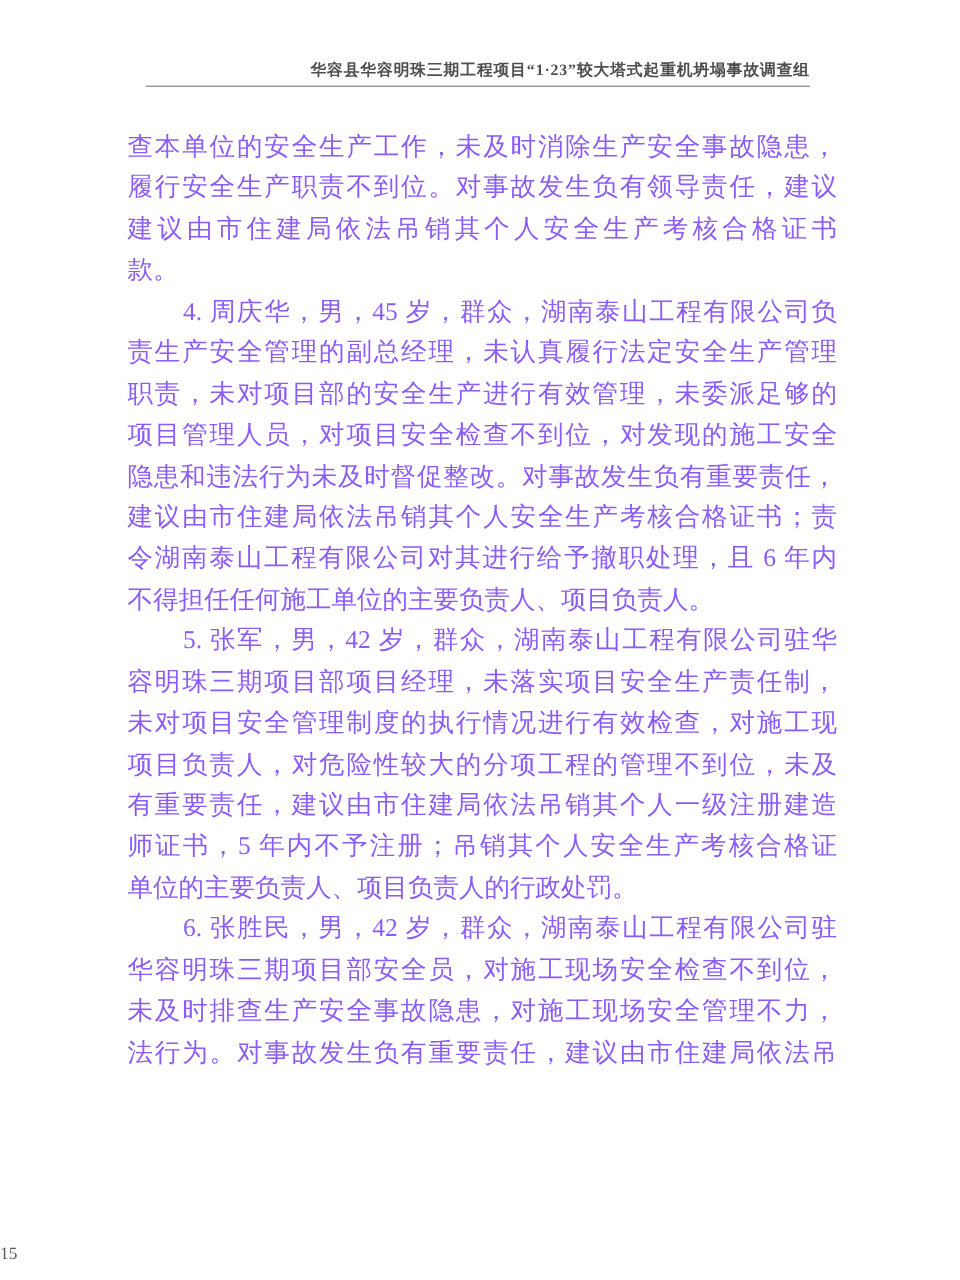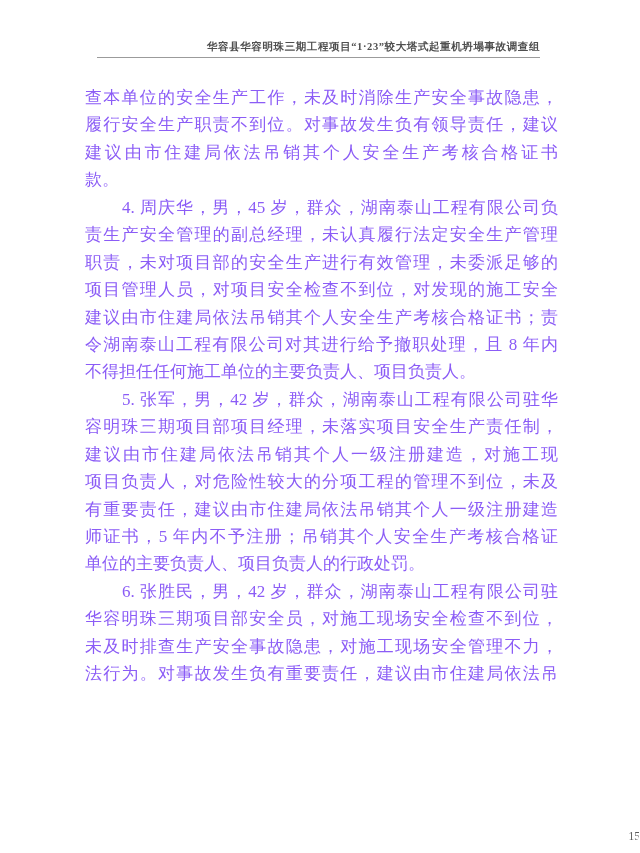--- a/index.html
+++ b/index.html
@@ -45,21 +45,21 @@
   }
   .ln.end{
     text-align-last:left;
   }
   .ln.indent{
     text-indent:37px;
   }
   .pagenum{
     position:absolute;
     left:0;right:0;top:830px;
-    text-align:right;
+    text-align:left;
     font-size:11.5px;
     color:#5a5a5a;
   }
 </style>
 </head>
 <body>
 
 <div class="page">
 
   <div class="header">
@@ -69,26 +69,27 @@
 
   <div class="content">
     <div class="ln">查本单位的安全生产工作，未及时消除生产安全事故隐患，</div>
     <div class="ln">履行安全生产职责不到位。对事故发生负有领导责任，建议</div>
     <div class="ln">建议由市住建局依法吊销其个人安全生产考核合格证书</div>
     <div class="ln end">款。</div>
     <div class="ln indent">4. 周庆华，男，45 岁，群众，湖南泰山工程有限公司负</div>
     <div class="ln">责生产安全管理的副总经理，未认真履行法定安全生产管理</div>
     <div class="ln">职责，未对项目部的安全生产进行有效管理，未委派足够的</div>
     <div class="ln">项目管理人员，对项目安全检查不到位，对发现的施工安全</div>
+    <div class="ln">隐患和违法行为未及时督促整改。对事故发生负有重要责任，</div>
     <div class="ln">建议由市住建局依法吊销其个人安全生产考核合格证书；责</div>
-    <div class="ln">令湖南泰山工程有限公司对其进行给予撤职处理，且 8 年内</div>
+    <div class="ln">令湖南泰山工程有限公司对其进行给予撤职处理，且 6 年内</div>
     <div class="ln end">不得担任任何施工单位的主要负责人、项目负责人。</div>
     <div class="ln indent">5. 张军，男，42 岁，群众，湖南泰山工程有限公司驻华</div>
     <div class="ln">容明珠三期项目部项目经理，未落实项目安全生产责任制，</div>
-    <div class="ln">建议由市住建局依法吊销其个人一级注册建造，对施工现</div>
+    <div class="ln">未对项目安全管理制度的执行情况进行有效检查，对施工现</div>
     <div class="ln">项目负责人，对危险性较大的分项工程的管理不到位，未及</div>
     <div class="ln">有重要责任，建议由市住建局依法吊销其个人一级注册建造</div>
     <div class="ln">师证书，5 年内不予注册；吊销其个人安全生产考核合格证</div>
     <div class="ln end">单位的主要负责人、项目负责人的行政处罚。</div>
     <div class="ln indent">6. 张胜民，男，42 岁，群众，湖南泰山工程有限公司驻</div>
     <div class="ln">华容明珠三期项目部安全员，对施工现场安全检查不到位，</div>
     <div class="ln">未及时排查生产安全事故隐患，对施工现场安全管理不力，</div>
     <div class="ln">法行为。对事故发生负有重要责任，建议由市住建局依法吊</div>
   </div>
 

